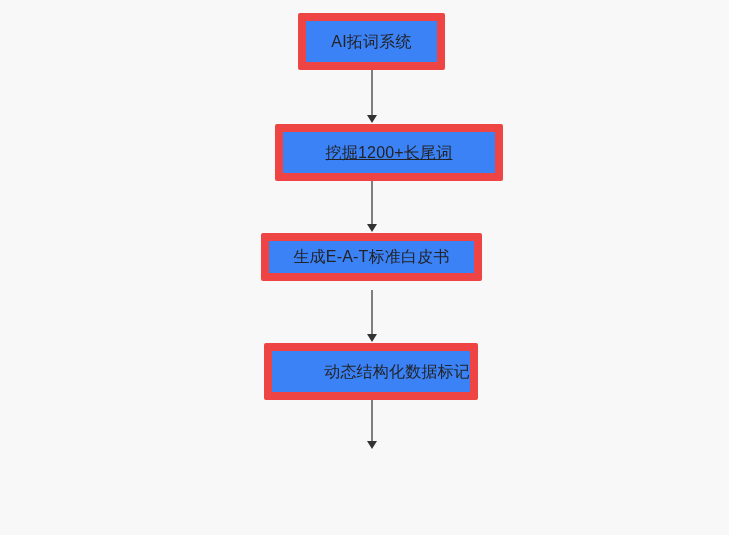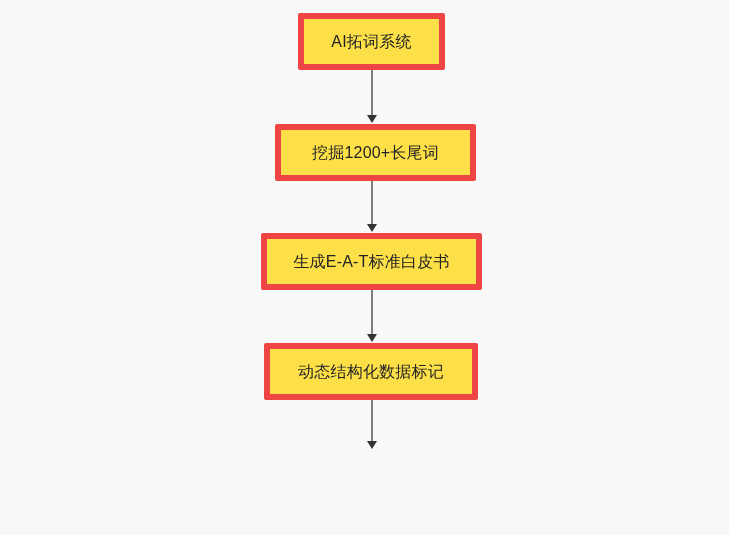--- a/index.html
+++ b/index.html
@@ -14,22 +14,22 @@
     overflow: hidden;
   }
   #flowchart {
     position: relative;
     width: 729px;
     height: 535px;
   }
   .node {
     position: absolute;
     box-sizing: border-box;
-    background: #fde047;
-    border: 6px solid #ef4444;
+    background: #3b82f6;
+    border: 8px solid #ef4444;
     border-radius: 2px;
     display: flex;
     align-items: center;
     justify-content: center;
     color: #232326;
     font-size: 16px;
     line-height: 1;
     letter-spacing: 0.2px;
     white-space: nowrap;
   }
@@ -53,35 +53,35 @@
 
 <div id="flowchart">
 
   <div class="node" style="left:298px; top:13px; width:147px; height:57px;">
     <span>AI拓词系统</span>
   </div>
 
   <div class="edge" style="left:371px; top:70px; height:46px;"></div>
   <div class="arrowhead" style="left:367px; top:115px;"></div>
 
-  <div class="node" style="left:275px; top:124px; width:201px; height:57px;">
+  <div class="node" style="left:275px; top:124px; width:228px; height:57px;text-decoration:underline;">
     <span>挖掘1200+长尾词</span>
   </div>
 
   <div class="edge" style="left:371px; top:181px; height:44px;"></div>
   <div class="arrowhead" style="left:367px; top:224px;"></div>
 
-  <div class="node" style="left:261px; top:233px; width:221px; height:57px;">
+  <div class="node" style="left:261px; top:233px; width:221px; height:48px;">
     <span>生成E-A-T标准白皮书</span>
   </div>
 
   <div class="edge" style="left:371px; top:290px; height:44px;"></div>
   <div class="arrowhead" style="left:367px; top:334px;"></div>
 
-  <div class="node" style="left:264px; top:343px; width:214px; height:57px;">
+  <div class="node" style="left:264px; top:343px; width:214px; height:57px;justify-content:flex-end;">
     <span>动态结构化数据标记</span>
   </div>
 
   <div class="edge" style="left:371px; top:400px; height:42px;"></div>
   <div class="arrowhead" style="left:367px; top:441px;"></div>
 
 
 </div>
 
 </body></html>

